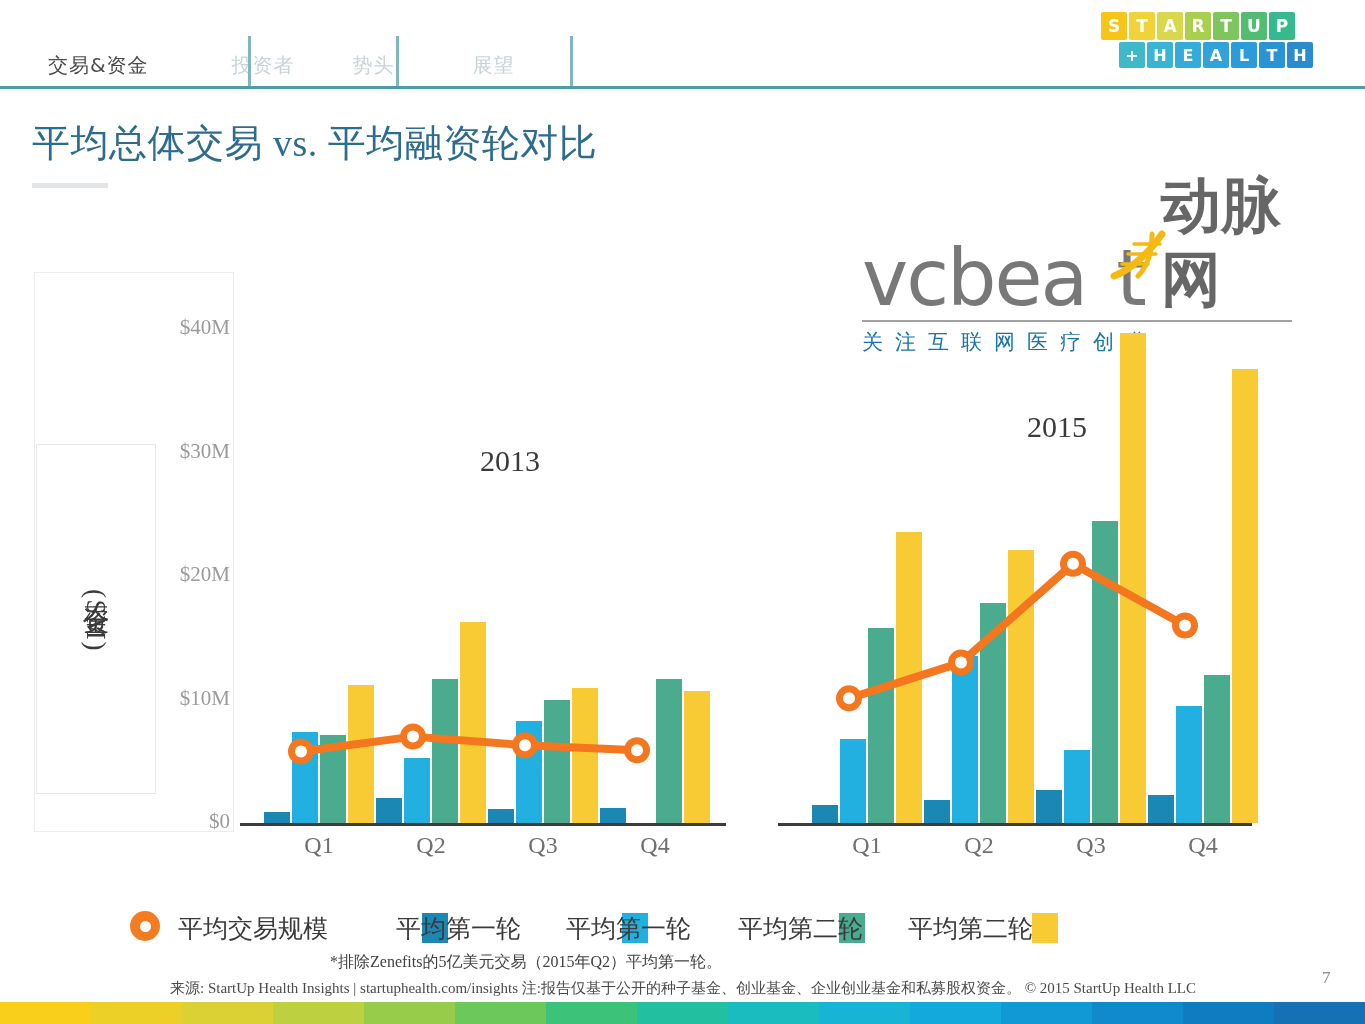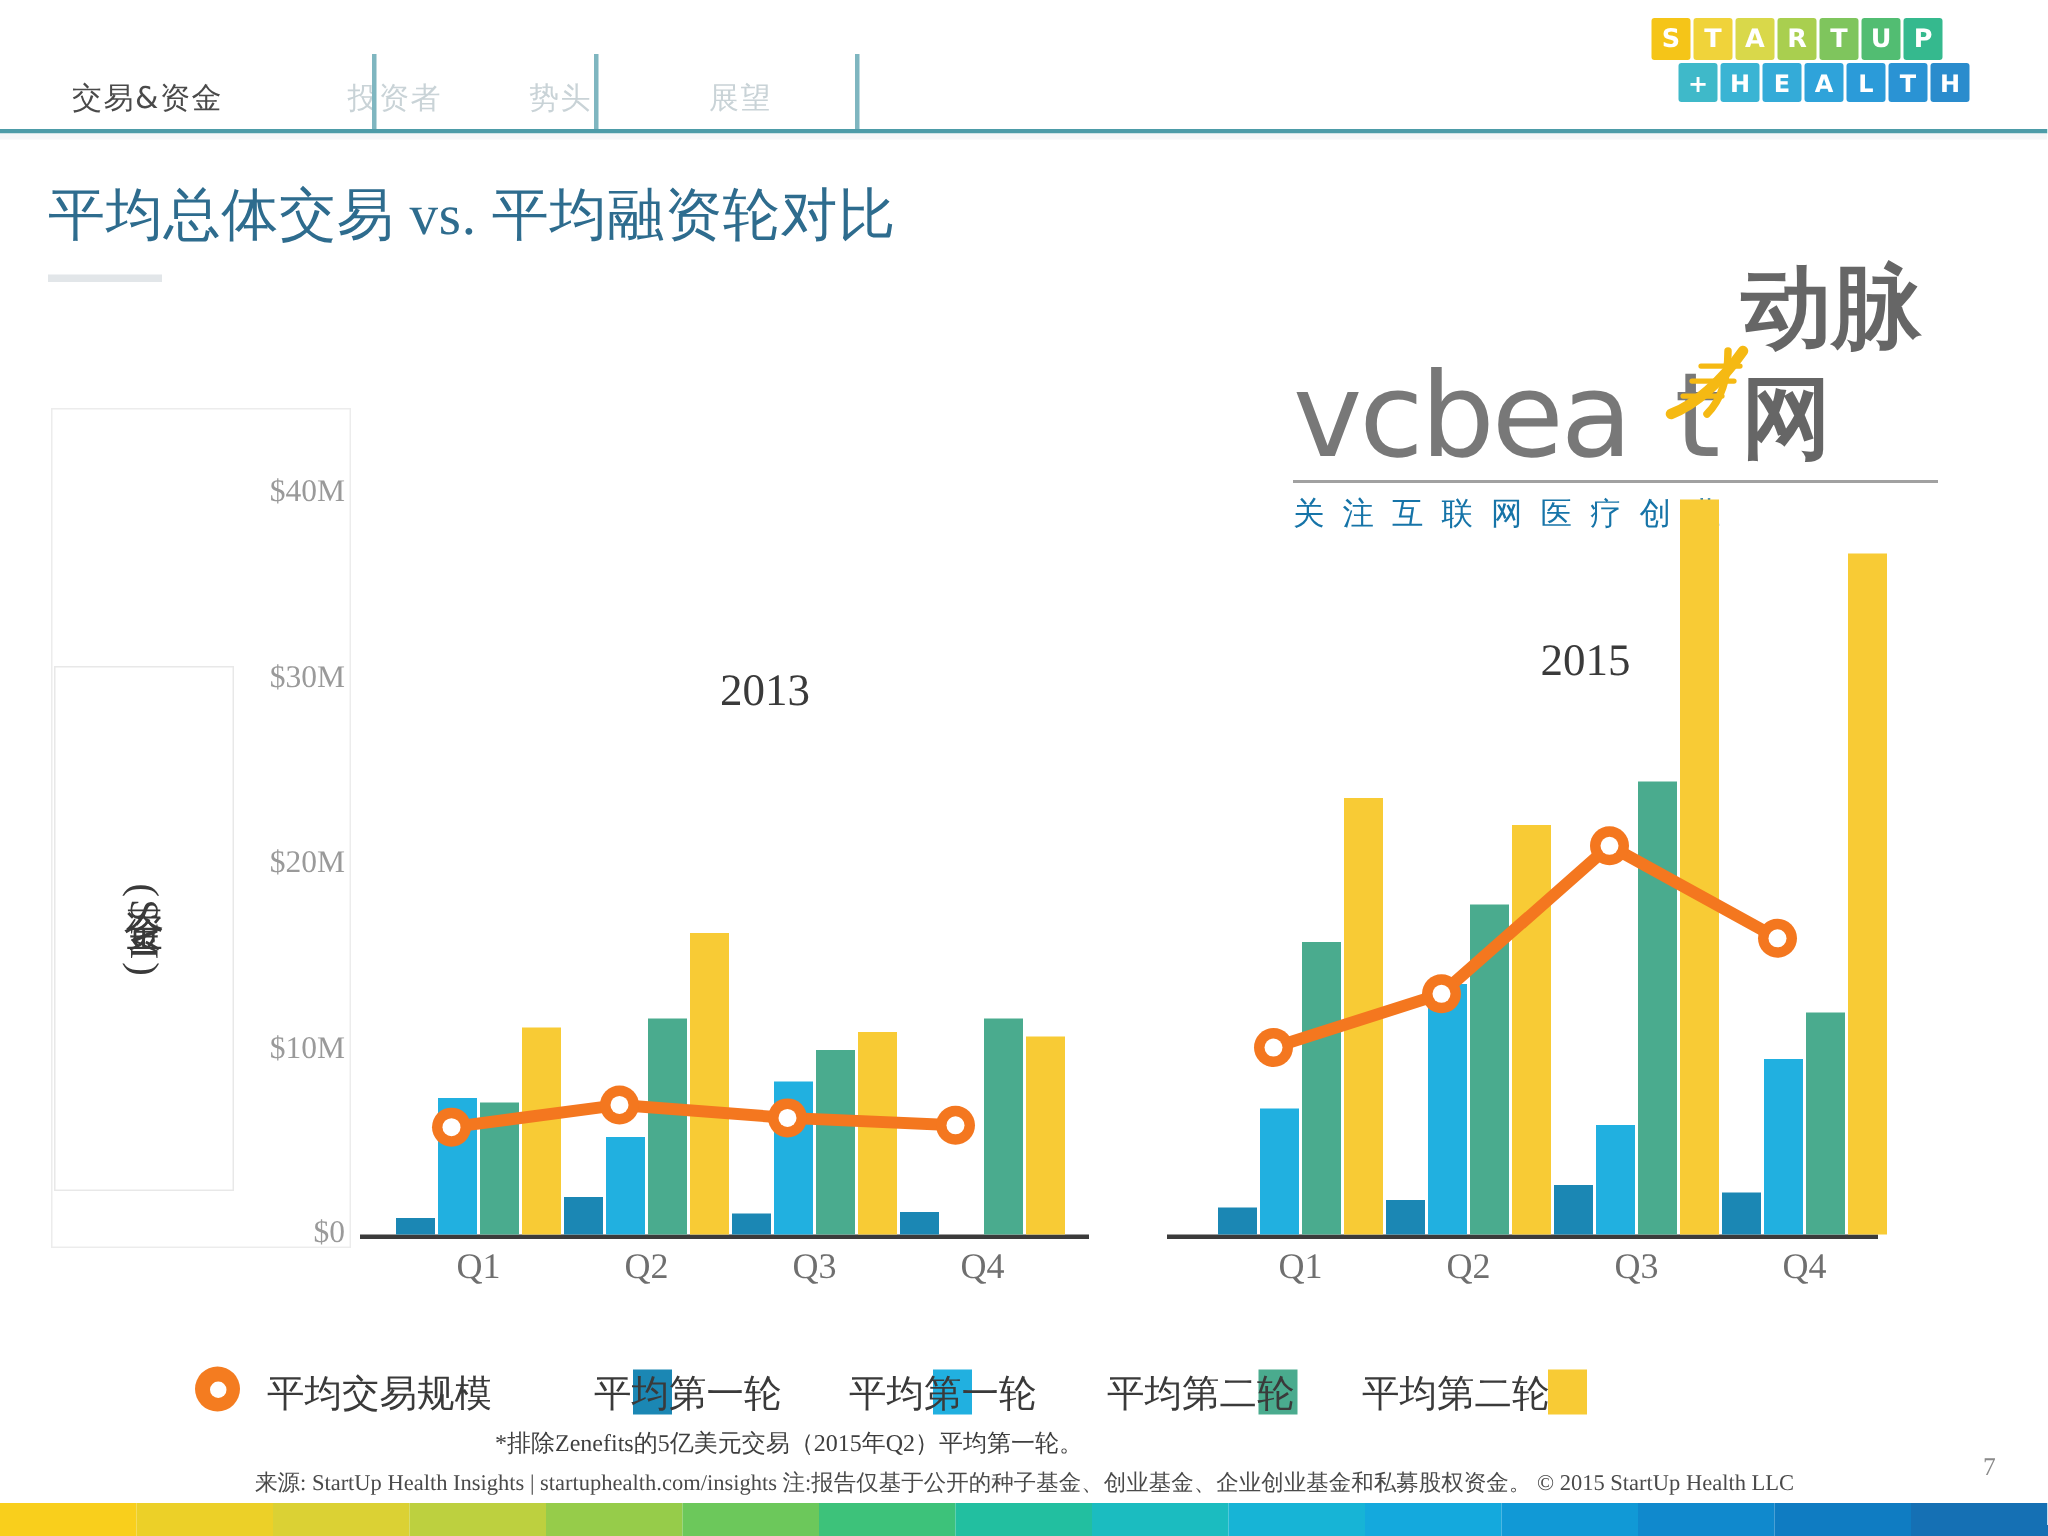--- a/index.html
+++ b/index.html
@@ -229,21 +229,21 @@
           <div class="qlabel" style="left: 39px;">Q1</div>
           <div class="qlabel" style="left: 151px;">Q2</div>
           <div class="qlabel" style="left: 263px;">Q3</div>
           <div class="qlabel" style="left: 375px;">Q4</div>
           <div class="qlabel" style="left: 587px;">Q1</div>
           <div class="qlabel" style="left: 699px;">Q2</div>
           <div class="qlabel" style="left: 811px;">Q3</div>
           <div class="qlabel" style="left: 923px;">Q4</div>
         </div>
       <div class="yearlabel" id="year-2013" style="left:240px; top:182px;">2013</div>
-      <div class="yearlabel" id="year-2015" style="left:787px; top:162px;">2015</div>
+      <div class="yearlabel" id="year-2015" style="left:787px; top:148px;">2015</div>
     </div>
   </div>
 
   <div class="legend">
     <div class="lg-dot" style="left:0px; top:6px;">
         <i></i>
       </div>
     <div class="lg-item" style="left:48px; top:7px;">平均交易规模</div>
     <div class="lg-swatch" style="left:292px; top:8px; background:#1b87b4;"></div>
     <div class="lg-item" style="left:266px; top:7px;">平均第一轮</div>

